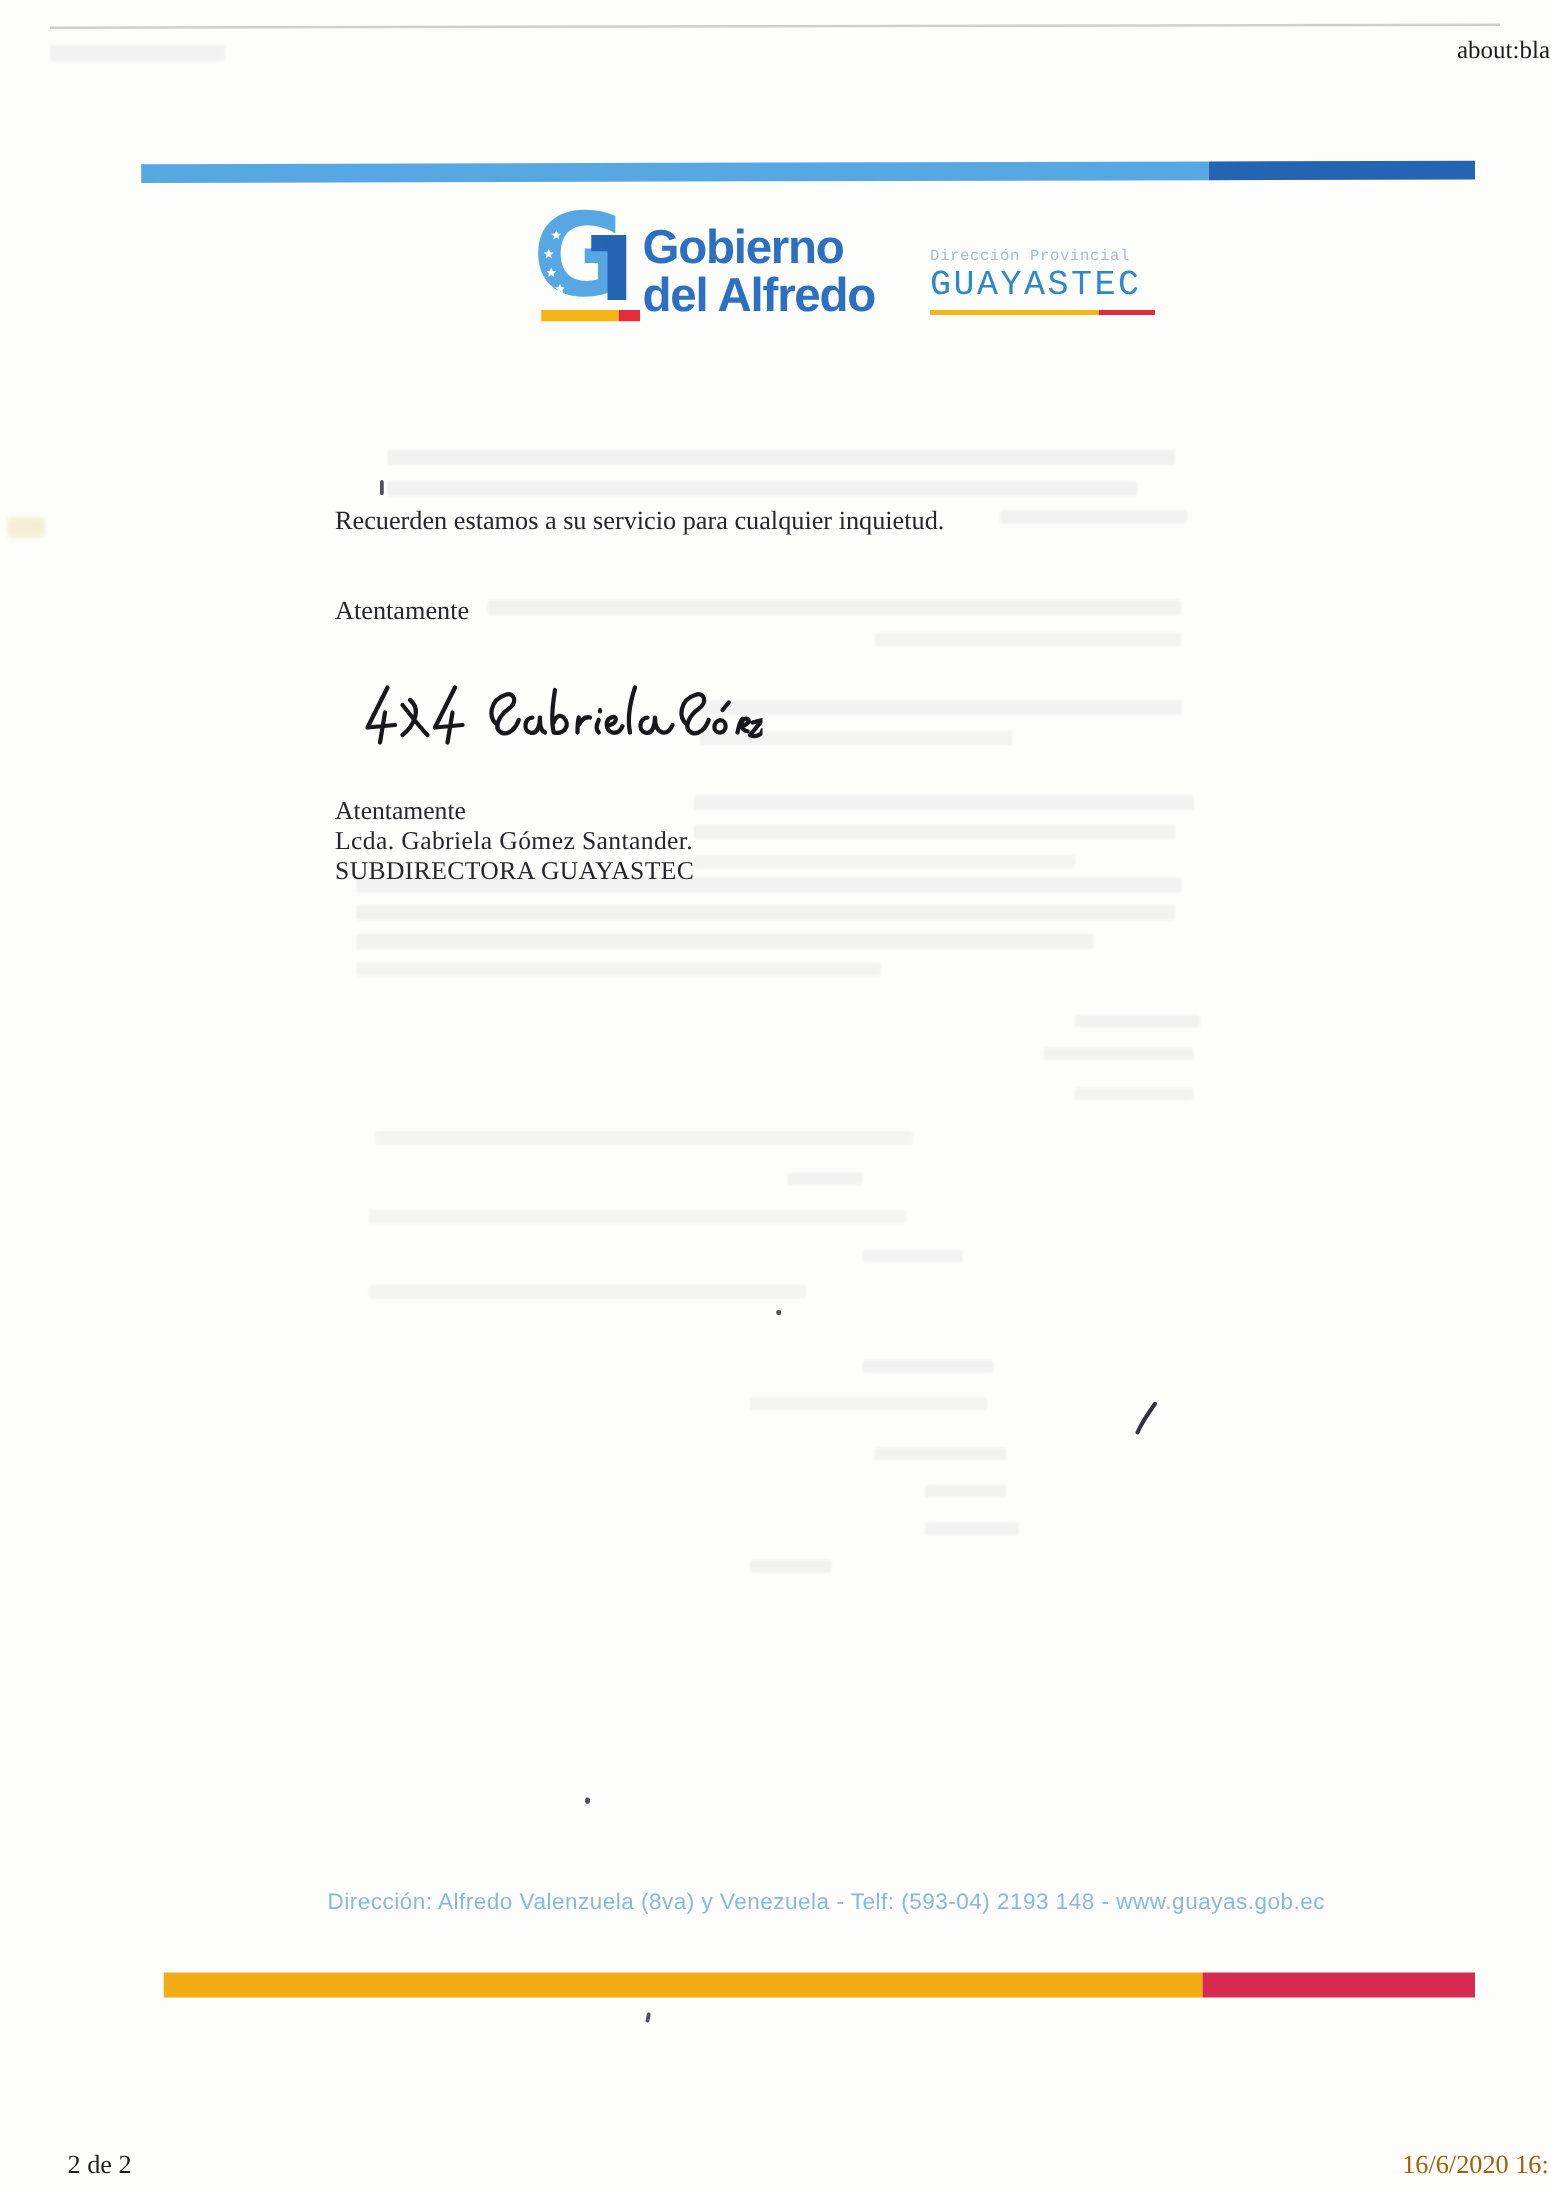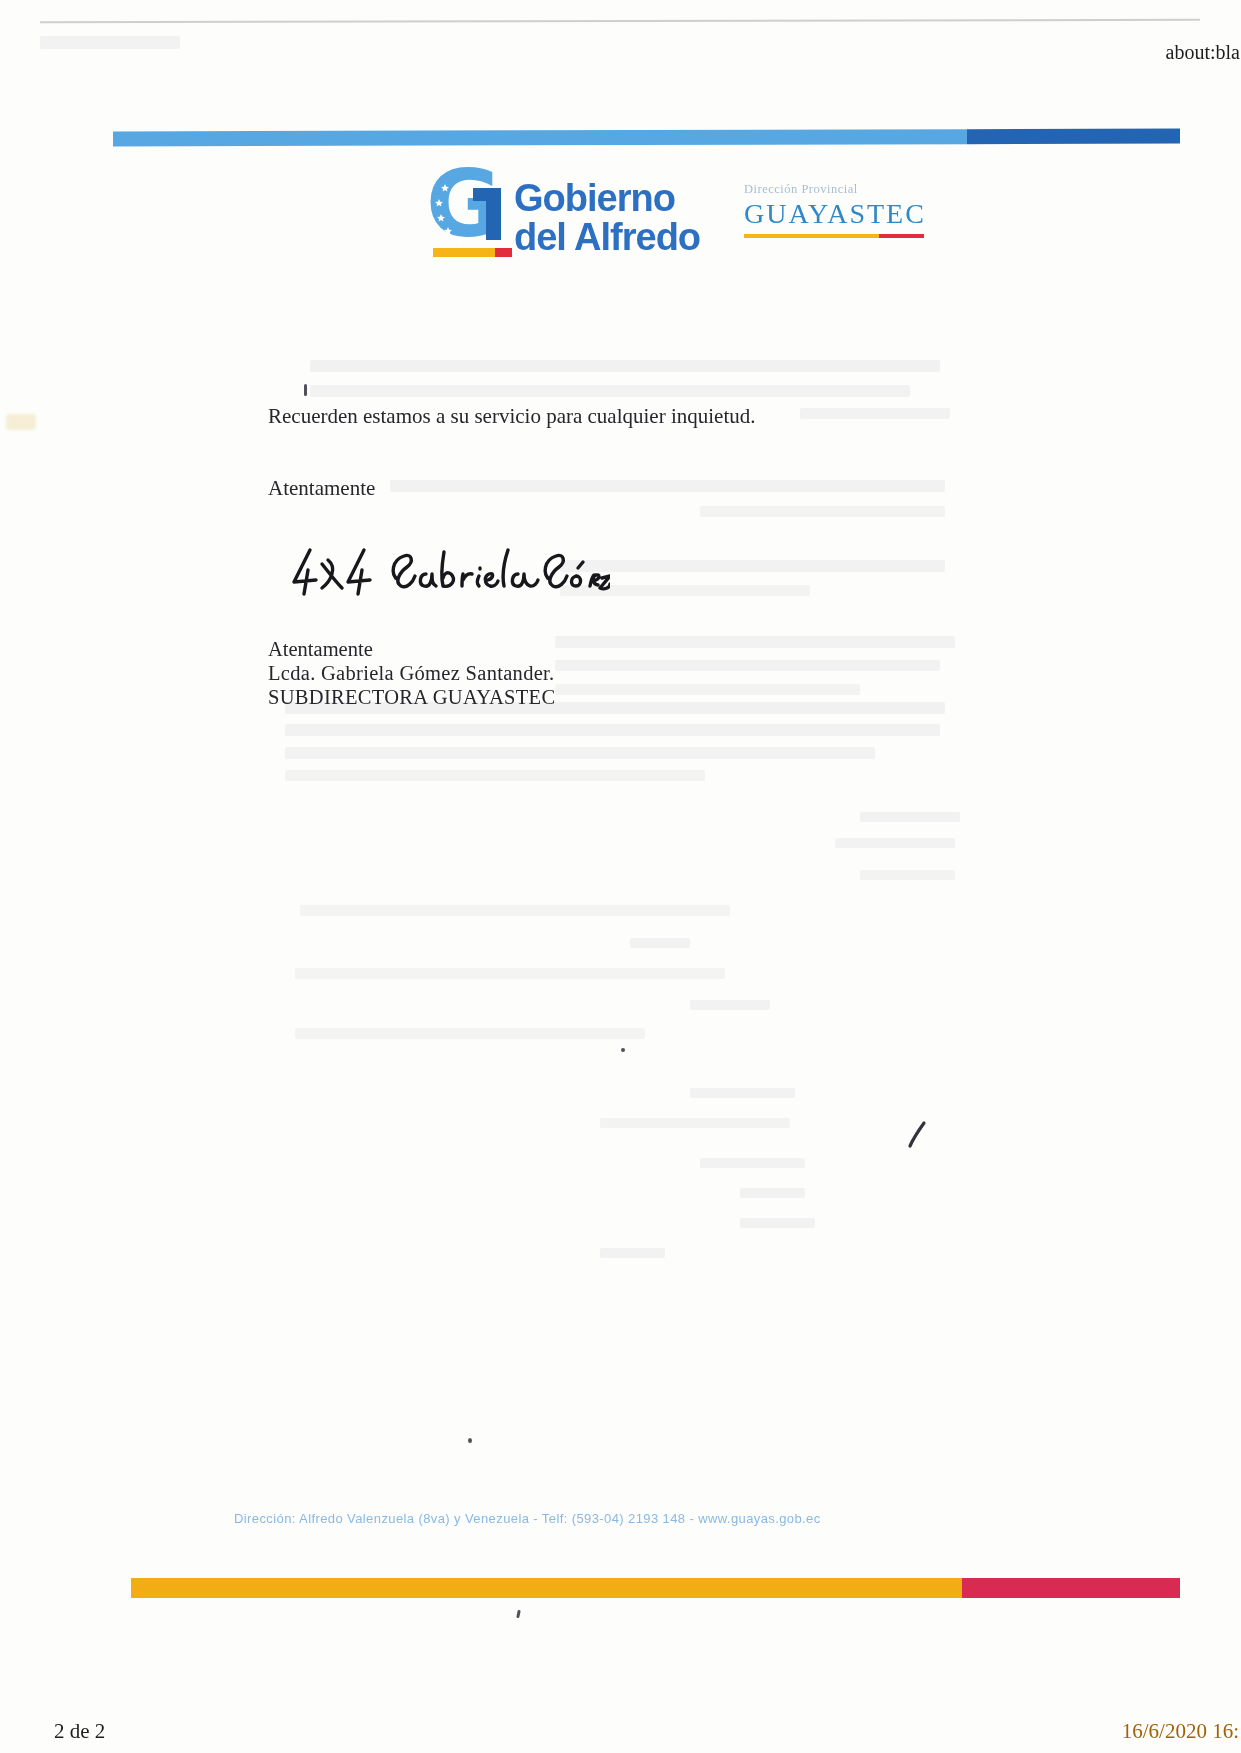--- a/index.html
+++ b/index.html
@@ -8,54 +8,54 @@
     --logo-yellow:#f5b517; --logo-red:#e22c3e;
     --footer-bar-yellow:#f3ad14; --footer-bar-red:#d92a52;
     --footer-text-blue:#88b9e2; --ink:#26262c;
   }
   *{box-sizing:border-box;margin:0;padding:0}
   body{background:#ffffff;font-family:"Liberation Serif",serif}
   .page{position:relative;width:1241px;height:1753px;background:#fdfdfc;overflow:hidden}
 
   .top-hairline{position:absolute;left:40px;top:20px;width:1160px;height:1.6px;
     background:#cfcfcf;transform:rotate(-0.12deg)}
-  .url-text{position:absolute;top:41px;right:1px;font-size:20px;color:#1d1d1f;white-space:nowrap}
+  .url-text{position:absolute;top:29px;right:1px;font-size:20px;color:#1d1d1f;white-space:nowrap}
 
   .header-bar{position:absolute;left:113px;top:130px;width:1067px;height:15px;display:flex;
     transform:rotate(-0.15deg)}
   .bar-light{flex:0 0 854px;background:var(--bar-light-blue)}
   .bar-dark{flex:1;background:var(--bar-dark-blue)}
 
   .g-icon{position:absolute;left:430px;top:157px;width:92px;height:102px}
   .g-letter{fill:var(--bar-light-blue);font-family:"DejaVu Sans",sans-serif;font-weight:bold;font-size:92px}
   .g-bar{fill:var(--bar-dark-blue)}
   .brand{position:absolute;left:514px;top:179px;font-family:"Liberation Sans",sans-serif;
     font-weight:bold;font-size:38px;line-height:39px;letter-spacing:-1px;color:var(--brand-blue)}
-  .division{position:absolute;left:744px;top:182px;font-family:Liberation Serif, serif}
+  .division{position:absolute;left:744px;top:198px;font-family:Liberation Mono, monospace}
   .division-label{font-size:12.5px;letter-spacing:.5px;color:var(--division-label-gray)}
   .division-name{font-size:28px;letter-spacing:2px;color:var(--guayastec-blue);margin-top:1px}
   .division-underline{display:flex;width:180px;height:4px;margin-top:4px}
   .division-underline .u-y{flex:0 0 135px;background:var(--logo-yellow)}
   .division-underline .u-r{flex:1;background:var(--logo-red)}
 
   .bodytext{position:absolute;left:268px;color:var(--ink);font-size:21px;line-height:28px}
   .p1{top:284px;width:790px}
   .p2{top:402px}
   .closing1{top:474px}
   .sign-block{position:absolute;left:268px;top:637px;font-size:20.5px;line-height:24px;color:var(--ink)}
   .sign-block .bold{font-weight:normal;letter-spacing:.3px}
 
   .signature{position:absolute;left:280px;top:536px;width:330px;height:76px}
   .signature path{fill:none;stroke:#17171c;stroke-width:3.4;stroke-linecap:round;stroke-linejoin:round}
 
   .tick-mark{position:absolute;left:905px;top:1119px;width:24px;height:30px}
   .tick-mark path{fill:none;stroke:#33333d;stroke-width:3.2;stroke-linecap:round}
 
-  .contact{position:absolute;left:234px;top:1511px;width:840px;text-align:left;
-    font-family:"Liberation Sans",sans-serif;font-size:13px;letter-spacing:.4px;
+  .contact{position:absolute;left:220px;top:1511px;width:840px;text-align:right;
+    font-family:"Liberation Sans",sans-serif;font-size:18px;letter-spacing:.4px;
     color:var(--footer-text-blue)}
   .footer-bar{position:absolute;left:131px;top:1578px;width:1049px;height:20px;display:flex}
   .fbar-y{flex:0 0 831px;background:var(--footer-bar-yellow)}
   .fbar-r{flex:1;background:var(--footer-bar-red)}
 
   .page-indicator{position:absolute;left:54px;top:1719px;font-size:21px;color:#1d1d1f}
   .timestamp{position:absolute;right:2px;top:1719px;font-size:21px;color:#a16207;white-space:nowrap}
 
   .ghost{position:absolute;background:#30343a;border-radius:2px;filter:blur(0.7px)}
   .smudge-yellow{position:absolute;left:6px;top:414px;width:30px;height:16px;background:#e3cf7e;

